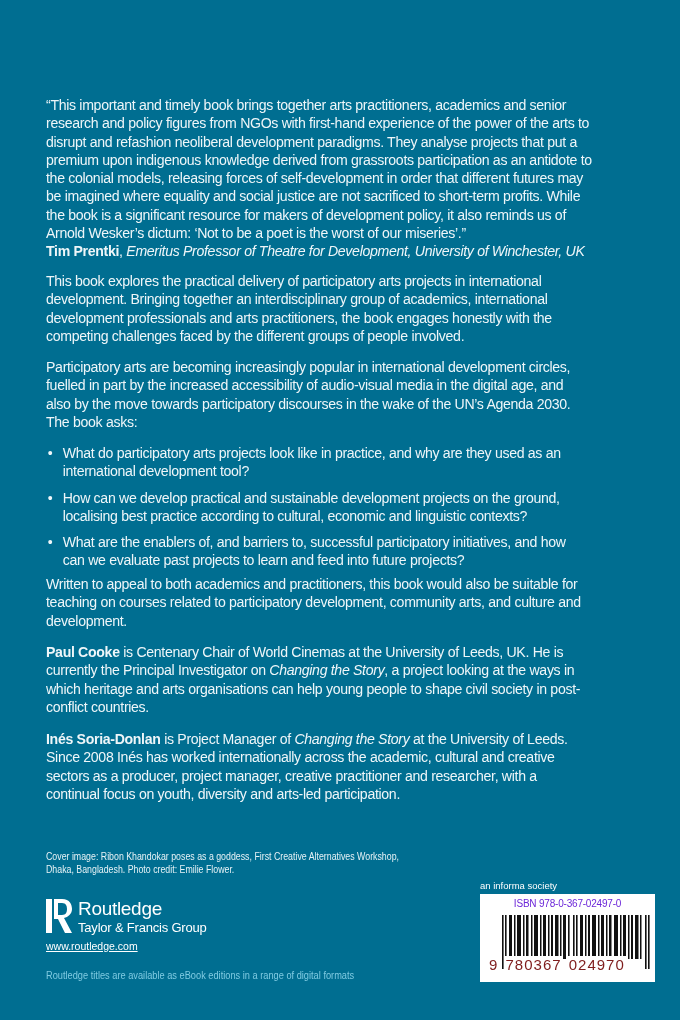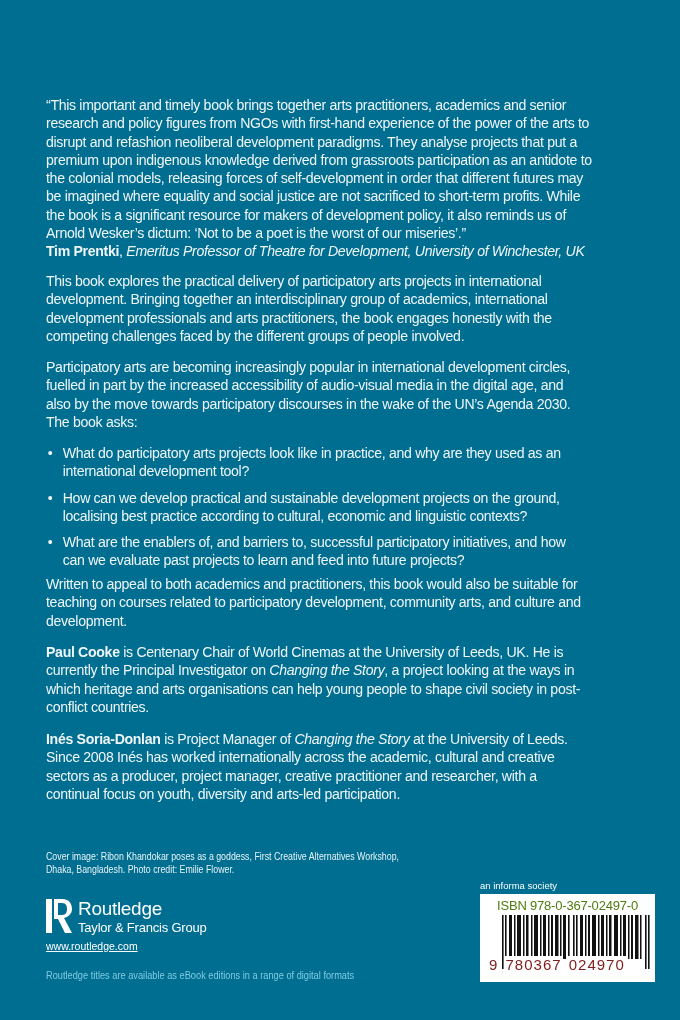--- a/index.html
+++ b/index.html
@@ -41,21 +41,21 @@
   .footer-note {
     position:absolute; left:34px; top:969px; font-size:10.5px; color:#7fcbe2;
     transform:scaleX(0.88); transform-origin:left top; white-space:nowrap;
   }
   .informa { position:absolute; left:468px; top:880px; font-size:9.5px; color:#ffffff; white-space:nowrap; }
   .informa b { font-weight:normal;text-align:center; }
   .barcode-box {
     position:absolute; left:468px; top:894px; width:175px; height:88px;
     background:#ffffff;
   }
-  .isbn-text { position:absolute; left:0; right:0; top:4px; text-align:center; font-size:13px; color:#4d7c0f; letter-spacing:-0.2px; white-space:nowrap; }
+  .isbn-text { position:absolute; left:0; right:0; top:4px; text-align:center; font-size:10px; color:#6d28d9; letter-spacing:-0.2px; white-space:nowrap; }
   .bars { position:absolute; left:22px; top:21px; width:150px; height:54px; }
   .ean-digits { position:absolute; left:8px; top:62px; font-size:15px; color:#7f1d1d; white-space:nowrap; letter-spacing:1px; }
   .ean-digits span { background:#fff; padding:0 1px; }
 </style>
 </head>
 <body>
 
 <div class="page">
 
   <div class="body-text" style="top:96px;">

